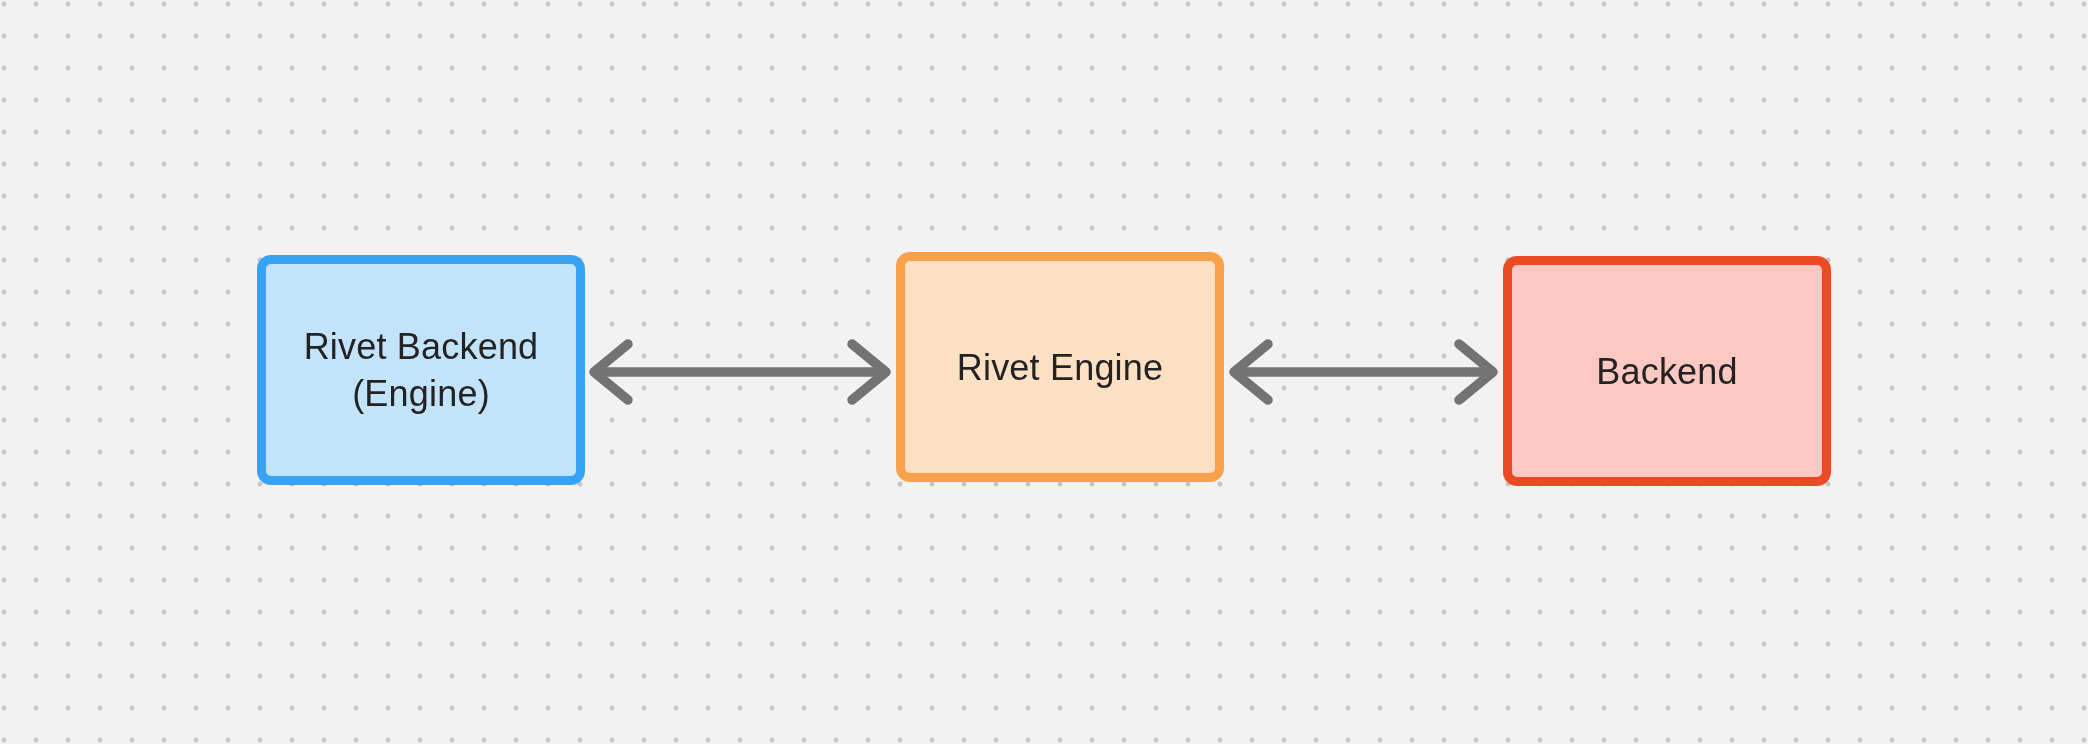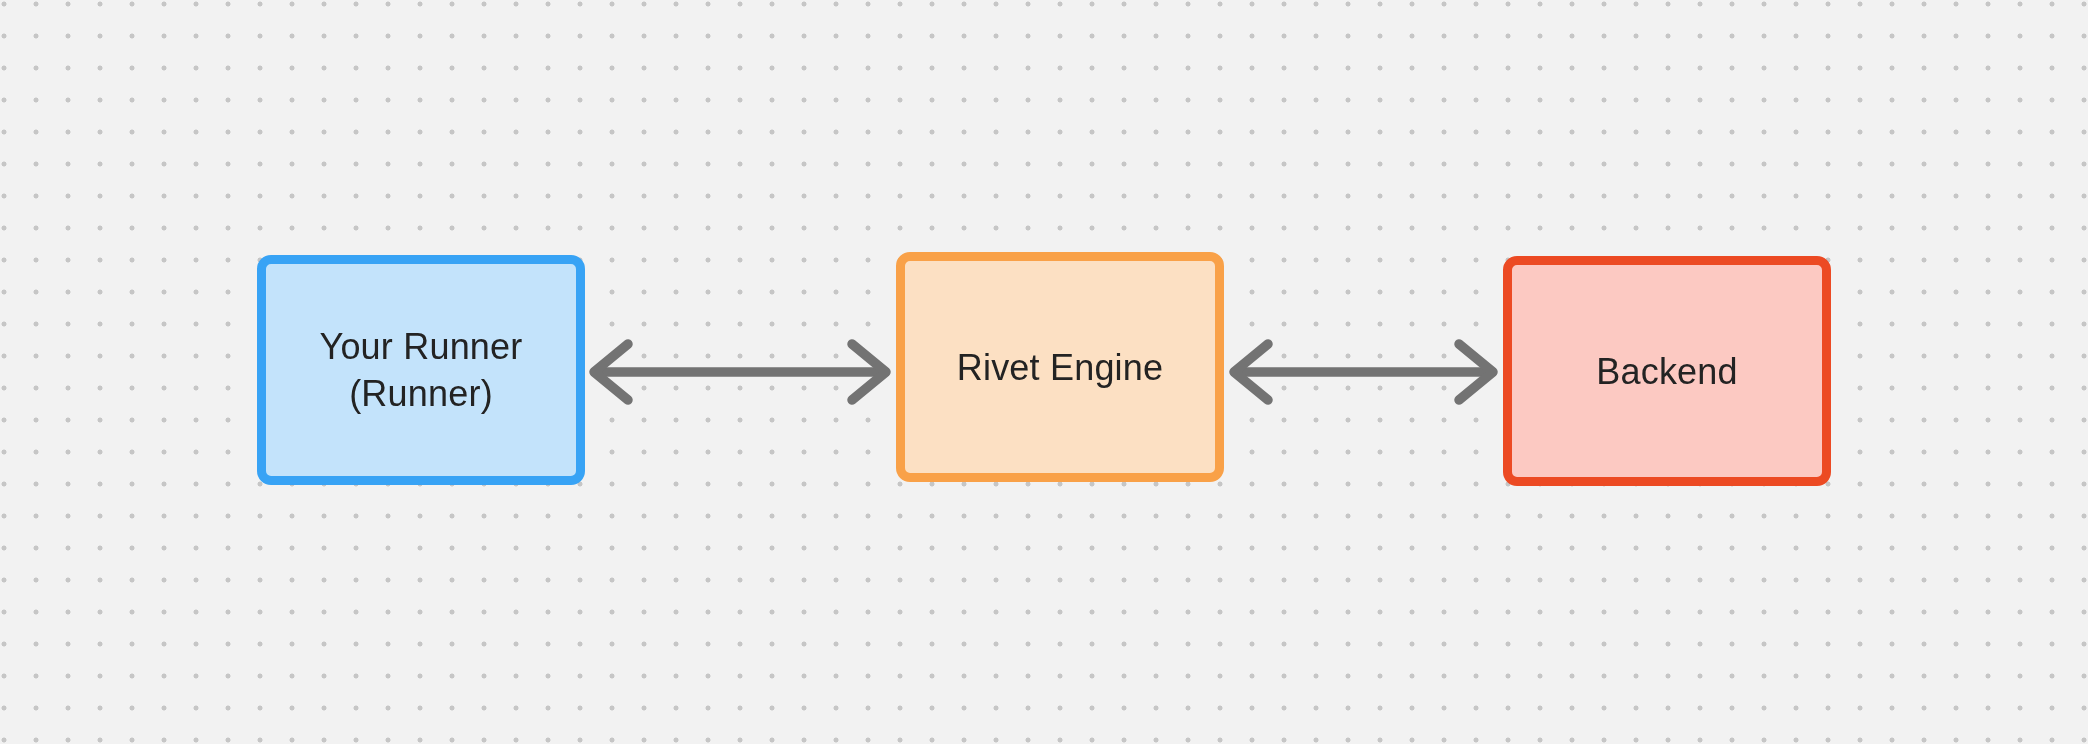--- a/index.html
+++ b/index.html
@@ -67,22 +67,22 @@
       <path d="M 852 344 L 886 372 L 852 400"></path>
     </g>
     <g fill="none" stroke-width="9.5" stroke-linecap="round" stroke-linejoin="round" stroke="#737373">
       <path d="M 1238 372 L 1489 372"></path>
       <path d="M 1268 344 L 1234 372 L 1268 400"></path>
       <path d="M 1459 344 L 1493 372 L 1459 400"></path>
     </g>
   </svg>
 
   <div class="node" id="node-your-backend" style="background-color: rgb(195, 227, 251); border-color: rgb(56, 163, 245);">
-    <span class="node-label">Your Runner</span>
-    <span class="node-label">(Runner)</span>
+    <span class="node-label">Rivet Backend</span>
+    <span class="node-label">(Engine)</span>
   </div>
 
   <div class="node" id="node-rivet-engine" style="background-color: rgb(252, 224, 195); border-color: rgb(249, 161, 72);">
     <span class="node-label">Rivet Engine</span>
 
   </div>
 
   <div class="node" id="node-storage" style="background-color: rgb(252, 201, 194); border-color: rgb(236, 74, 35);">
     <span class="node-label">Backend</span>
   </div>

